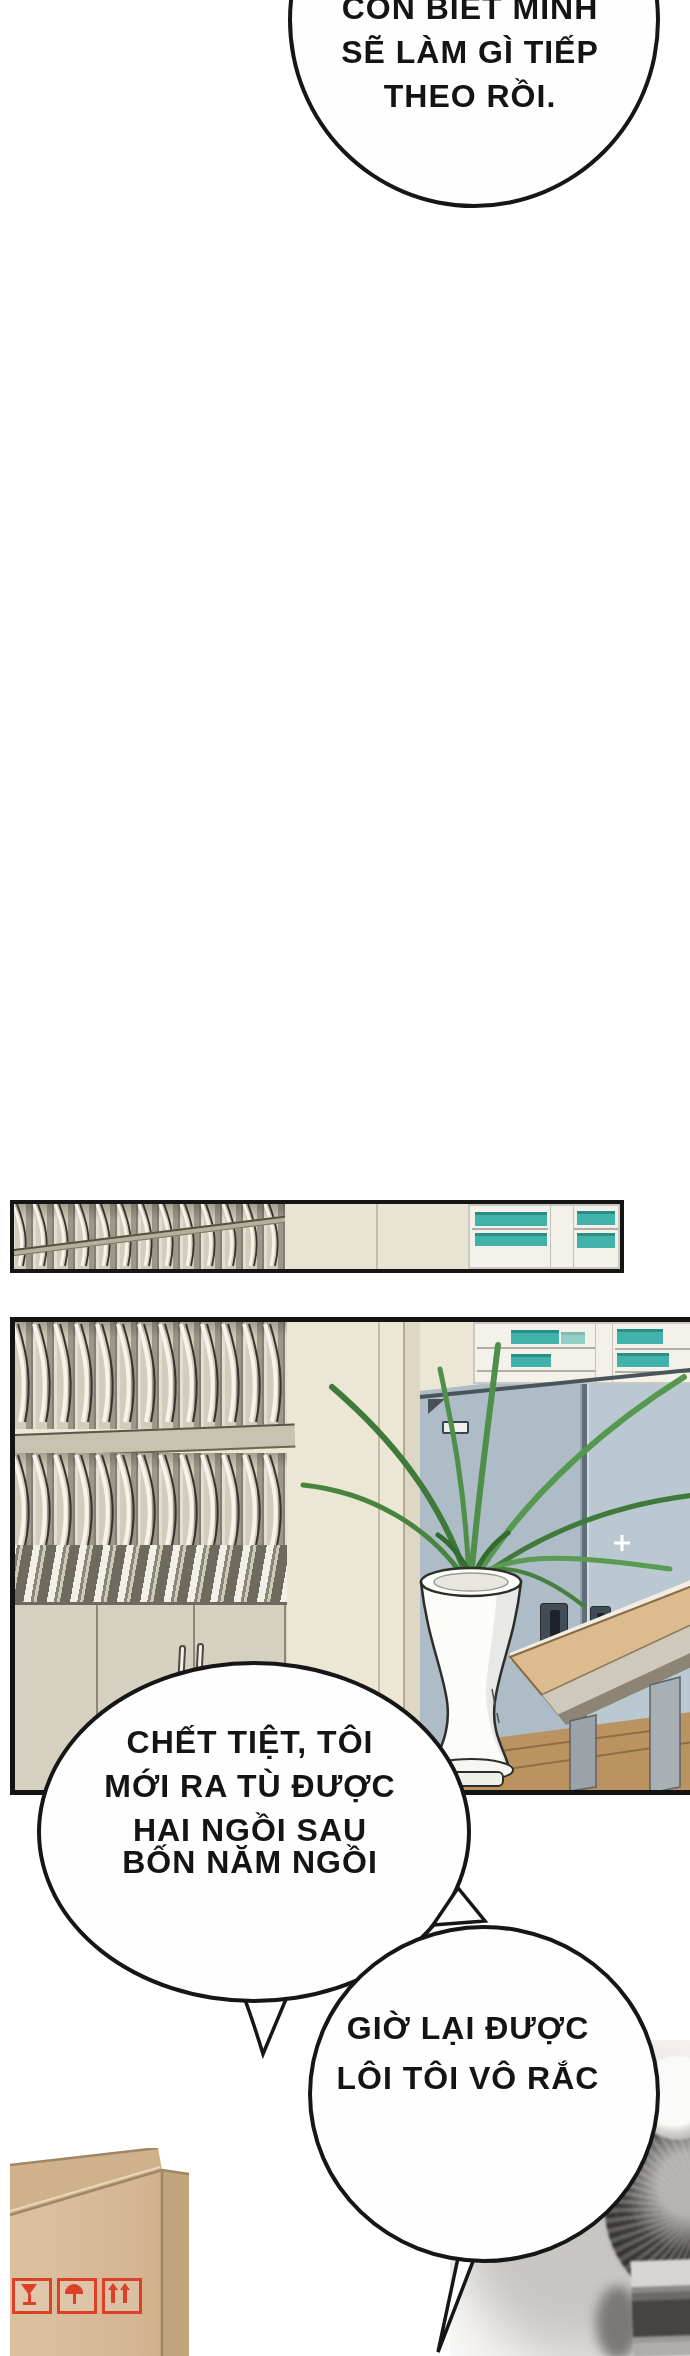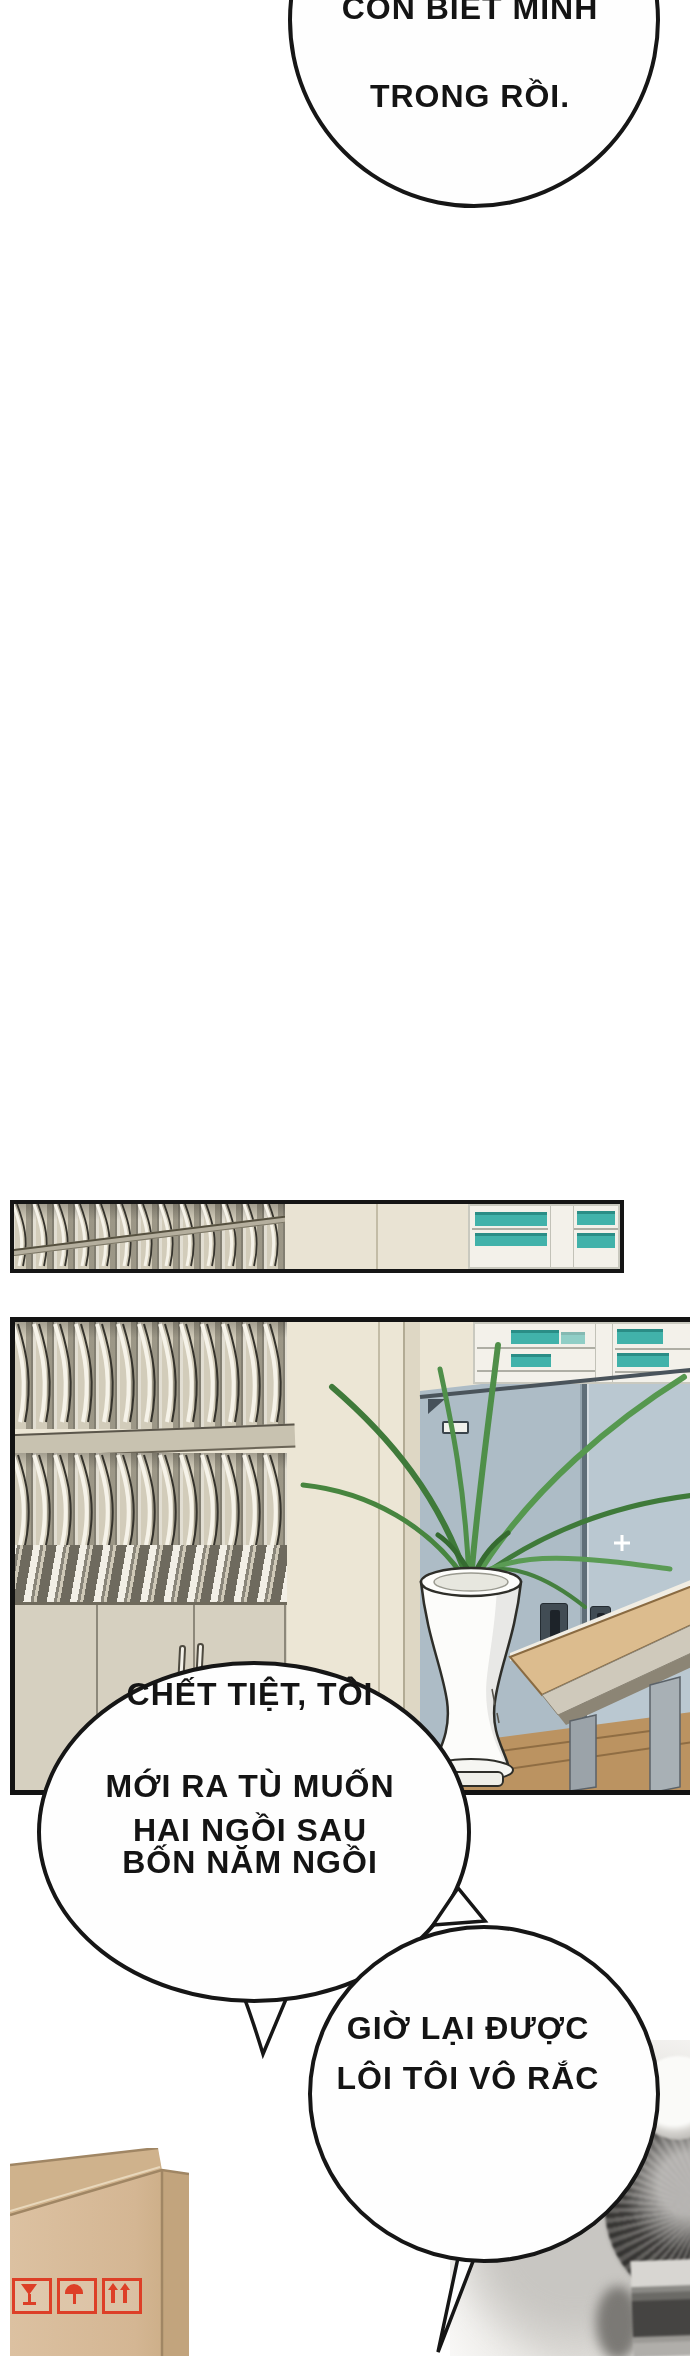--- a/index.html
+++ b/index.html
@@ -87,21 +87,22 @@
 </style>
 </head>
 <body>
 
 <div class="page">
 
   <div class="abs gutter"></div>
 
   <div class="abs bubble b-top"></div>
   <div class="abs bline bt" style="top:-14px">CÒN BIẾT MÌNH</div>
-  <div class="abs bline bt" style="top:74px">TRONG RỒI.</div>
+  <div class="abs bline bt" style="top:30px">SẼ LÀM GÌ TIẾP</div>
+  <div class="abs bline bt" style="top:74px">THEO RỒI.</div>
 
   <div class="abs panel strip">
     <div class="abs slotbg" style="left:0;top:4px;width:275px;height:65px"></div>
     <svg class="abs" style="left:0;top:4px" width="275" height="65">
       <defs>
           <g id="cvS">
             <path d="M3,0 C10,19 15,36 9,62" stroke="#f6f3e9" stroke-width="3" fill="none"></path>
                        <path d="M7,0 C14,19 19,36 13,62" stroke="#35332c" stroke-width="1.8" fill="none"></path>
           </g>
         </defs>
@@ -285,22 +286,22 @@
     <div class="abs coneshade" style="left:155px;top:68px;width:200px;height:200px"></div>
     <div class="abs knob" style="left:186px;top:16px;width:84px;height:84px"></div>
     <div class="abs blob" style="left:146px;top:246px;width:44px;height:74px;background:#7b7975;filter:blur(6px)"></div>
     <div class="abs neck" style="left:182px;top:220px;width:68px;height:96px"></div>
   </div>
 
   <svg class="abs tailsvg" style="left:200px;top:1962px" width="120" height="110">
     <path d="M22,6 Q52,24 84,18 L53,92 Q36,36 22,6 Z" fill="#fefefe" stroke="#161616" stroke-width="3.5"></path>
   </svg>
   <div class="abs bubble b2"></div>
-  <div class="abs bline p2" style="top:1672px">CHẾT TIỆT, TÔI</div>
-  <div class="abs bline p2" style="top:1764px">MỚI RA TÙ MUỐN</div>
+  <div class="abs bline p2" style="top:1720px">CHẾT TIỆT, TÔI</div>
+  <div class="abs bline p2" style="top:1764px">MỚI RA TÙ ĐƯỢC</div>
   <div class="abs bline p2" style="top:1808px">HAI NGỒI SAU</div>
   <div class="abs bline p2" style="top:1840px">BỐN NĂM NGỒI</div>
 
   <svg class="abs tailsvg" style="left:405px;top:1880px" width="90" height="60">
     <path d="M43,8 L18,45 L70,41 Z" fill="#fefefe" stroke="#161616" stroke-width="3.5"></path>
   </svg>
   <svg class="abs tailsvg" style="left:410px;top:2210px" width="80" height="148">
     <path d="M45,15 L18,142 L62,28 Z" fill="#fefefe" stroke="#161616" stroke-width="3.5"></path>
   </svg>
   <div class="abs bubble b3"></div>

